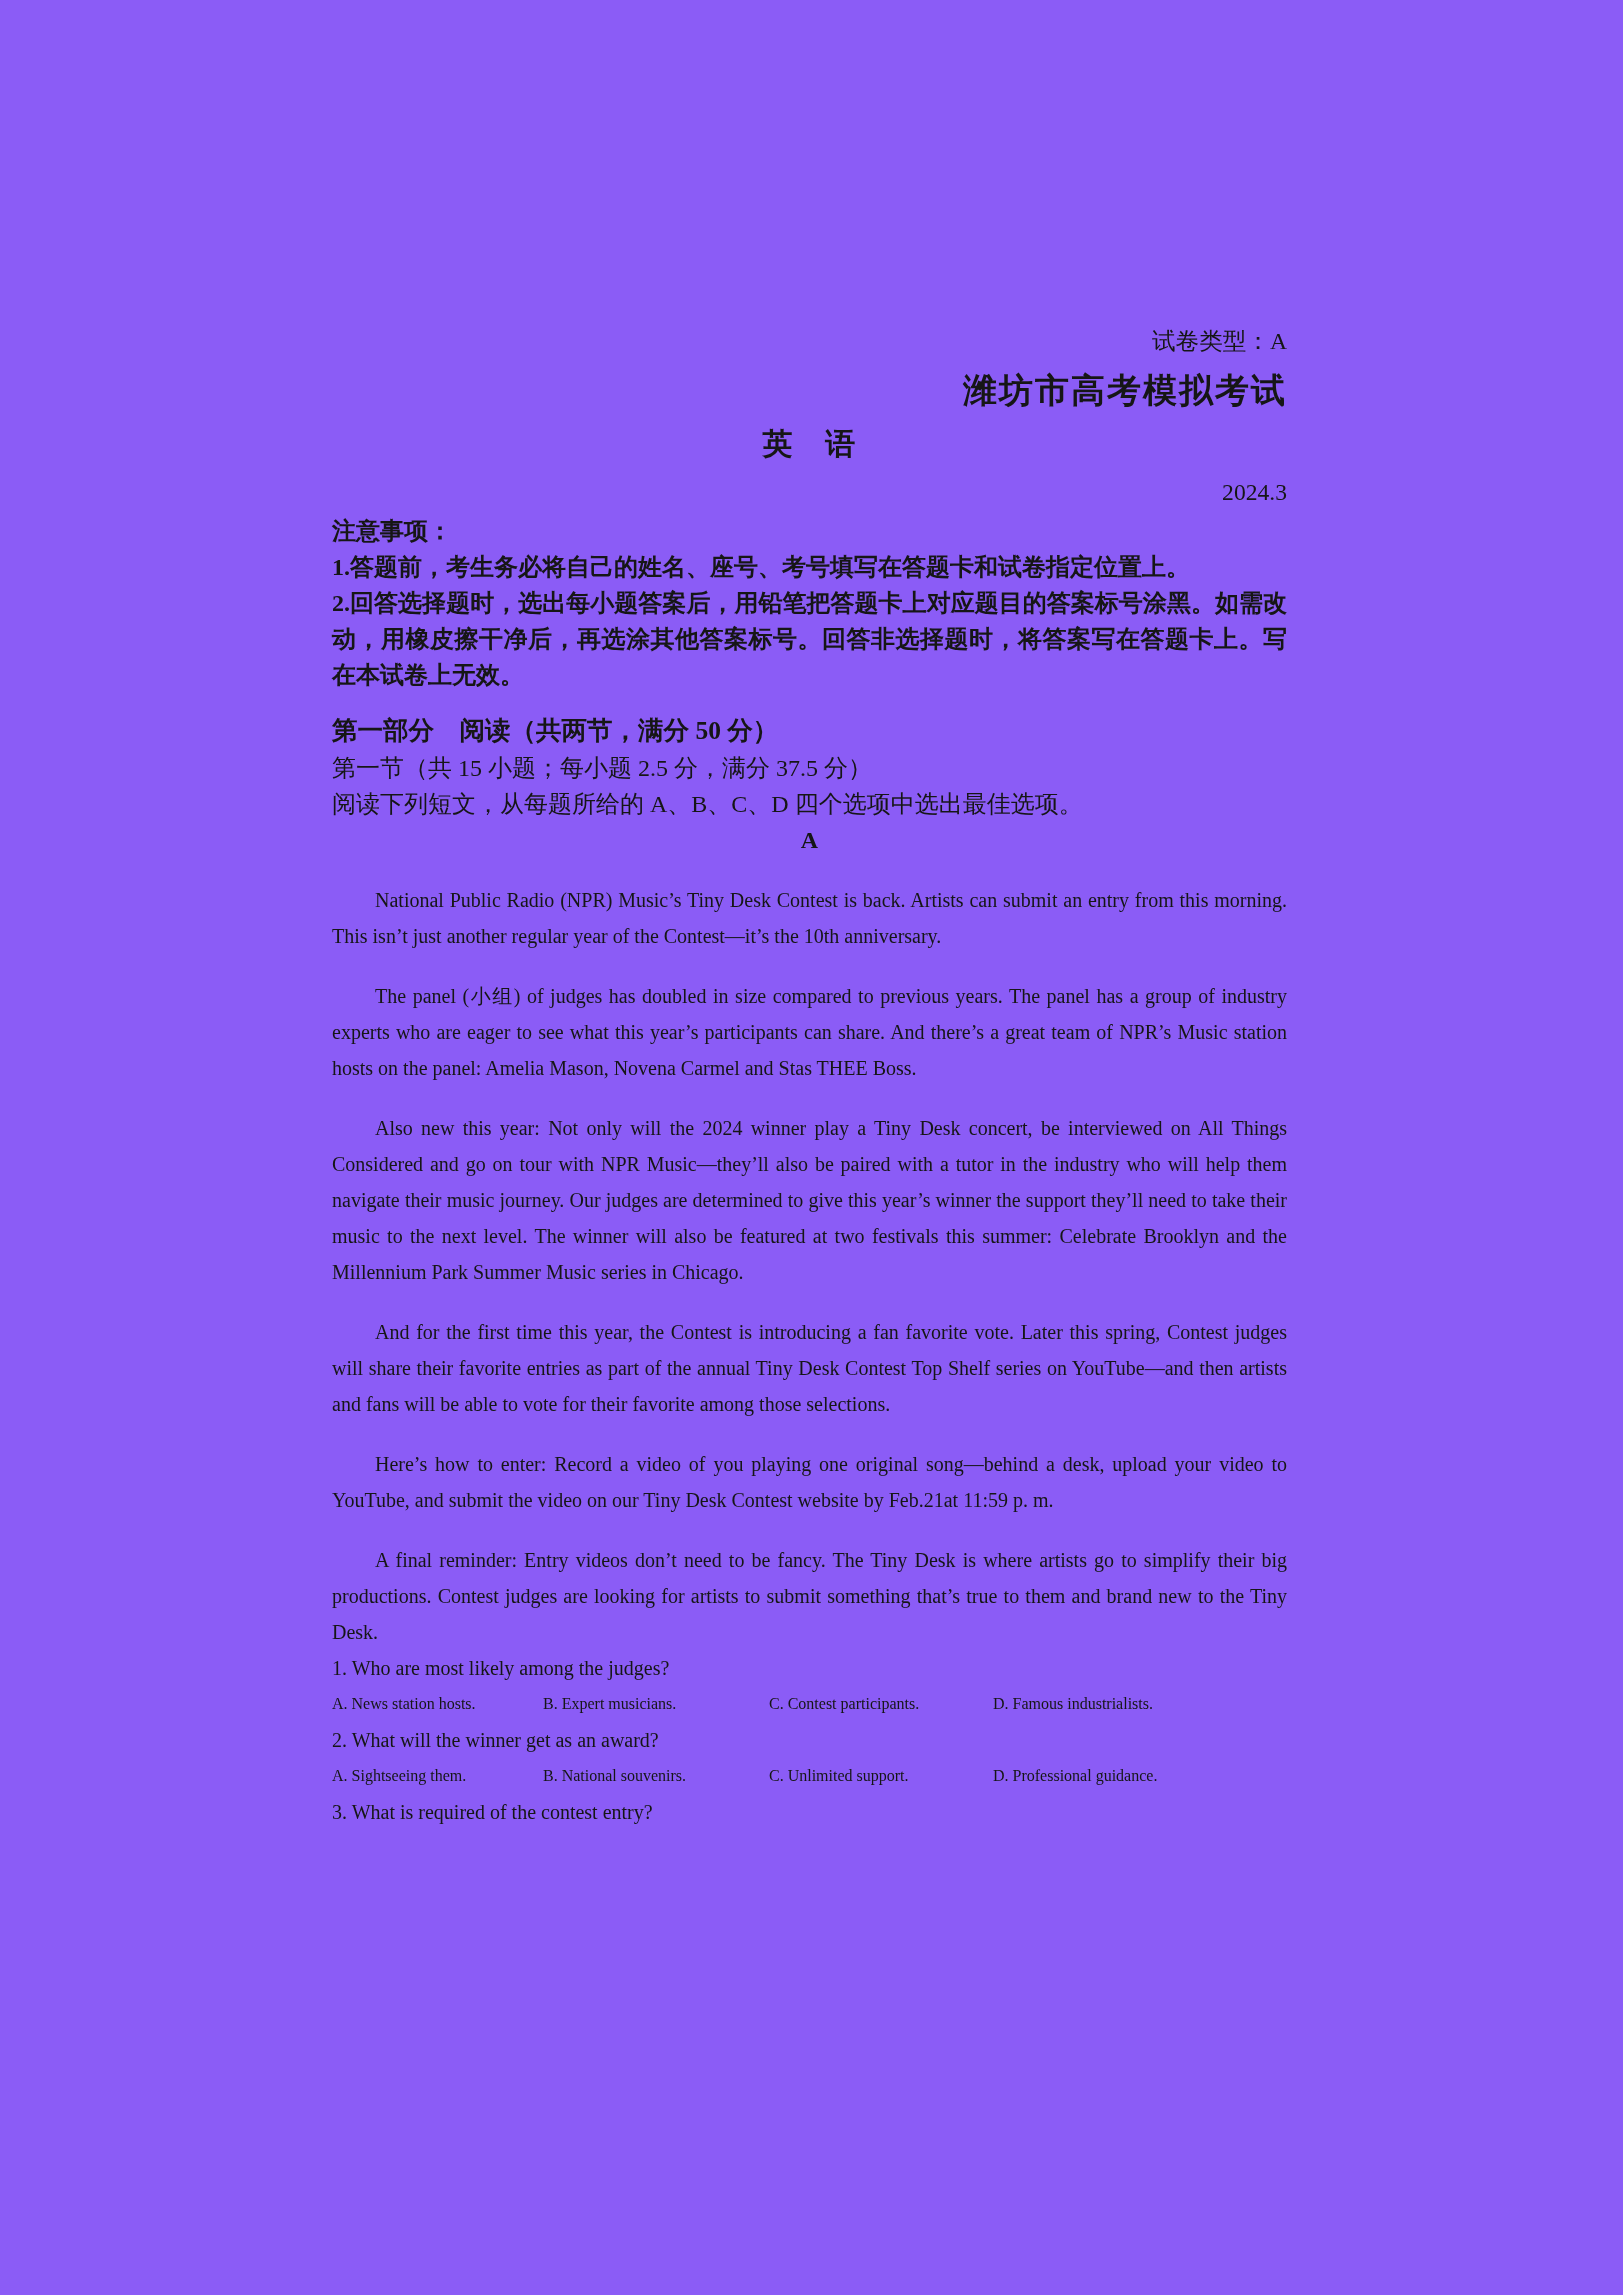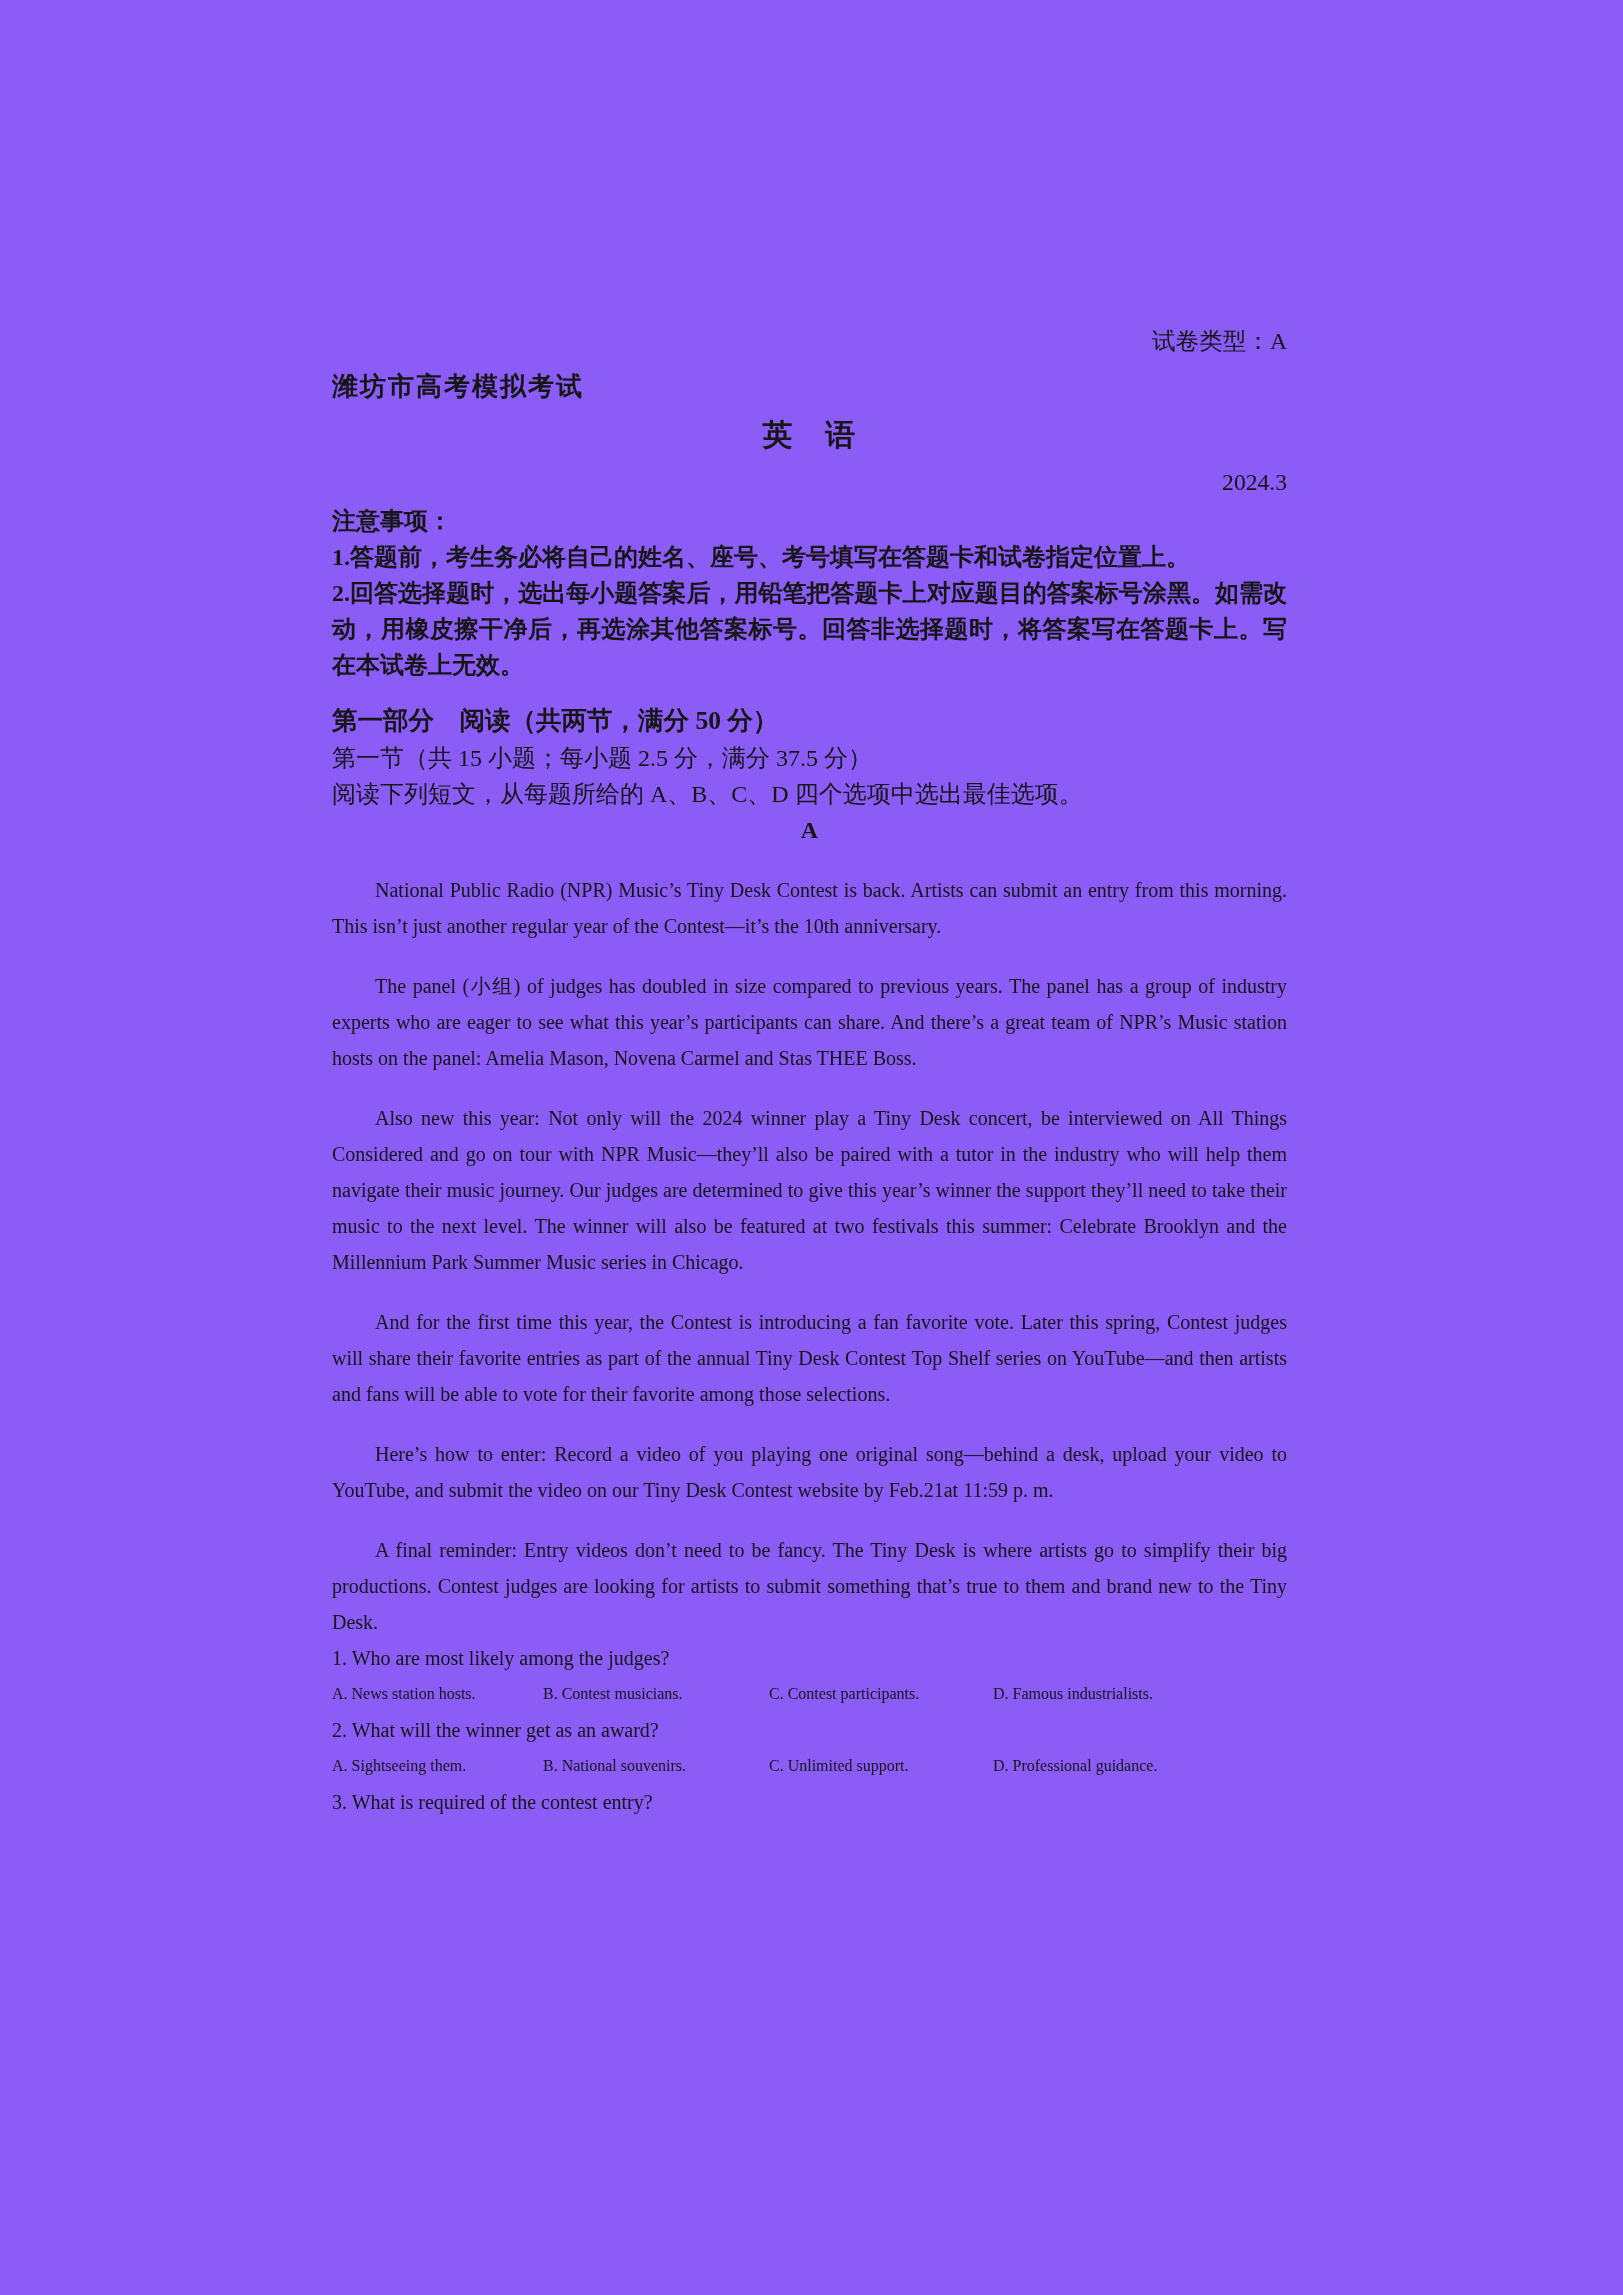--- a/index.html
+++ b/index.html
@@ -27,24 +27,24 @@
     top: 327px;
     width: 955px;
   }
   .paper-type {
     font-size: 23.6px;
     line-height: 1.2;
     text-align: right;
     margin: 0 0 15.7px 0;
   }
   .title {
-    font-size: 26px;
+    font-size: 34px;
     font-weight: 700;
     line-height: 1.2;
-    text-align: left;
+    text-align: right;
     letter-spacing: 2px;
     margin: 0 0 14.4px 0;
   }
   .subject {
     font-size: 30px;
     font-weight: 700;
     line-height: 1.2;
     text-align: center;
     letter-spacing: 1.3px;
     margin: 0 0 15.7px 0;
@@ -126,21 +126,21 @@
       <p class="en">And for the first time this year, the Contest is introducing a fan favorite vote. Later this spring, Contest judges will share their favorite entries as part of the annual Tiny Desk Contest Top Shelf series on YouTube—and then artists and fans will be able to vote for their favorite among those selections.</p>
       <p class="en">Here’s how to enter: Record a video of you playing one original song—behind a desk, upload your video to YouTube, and submit the video on our Tiny Desk Contest website by Feb.21at 11:59 p. m.</p>
       <p class="en">A final reminder: Entry videos don’t need to be fancy. The Tiny Desk is where artists go to simplify their big productions. Contest judges are looking for artists to submit something that’s true to them and brand new to the Tiny Desk.</p>
     </div>
 
     <div class="questions">
 
       <p class="en stem">1. Who are most likely among the judges?</p>
       <div class="options">
         <span>A. News station hosts.</span>
-        <span>B. Contest musicians.</span>
+        <span>B. Expert musicians.</span>
         <span>C. Contest participants.</span>
         <span>D. Famous industrialists.</span>
       </div>
 
       <p class="en stem">2. What will the winner get as an award?</p>
       <div class="options">
         <span>A. Sightseeing them.</span>
         <span>B. National souvenirs.</span>
         <span>C. Unlimited support.</span>
         <span>D. Professional guidance.</span>

